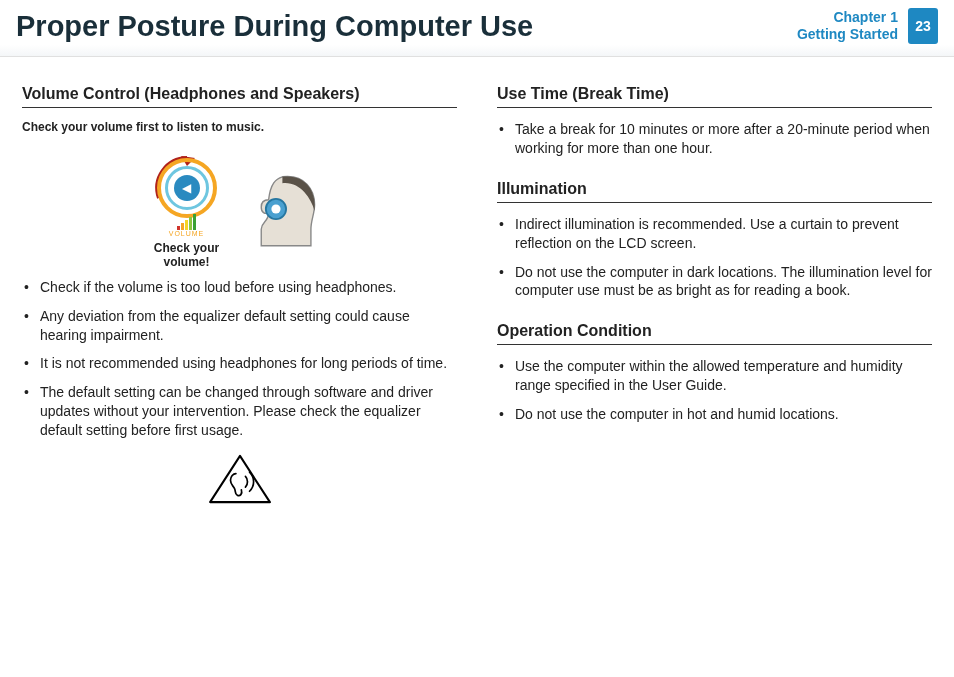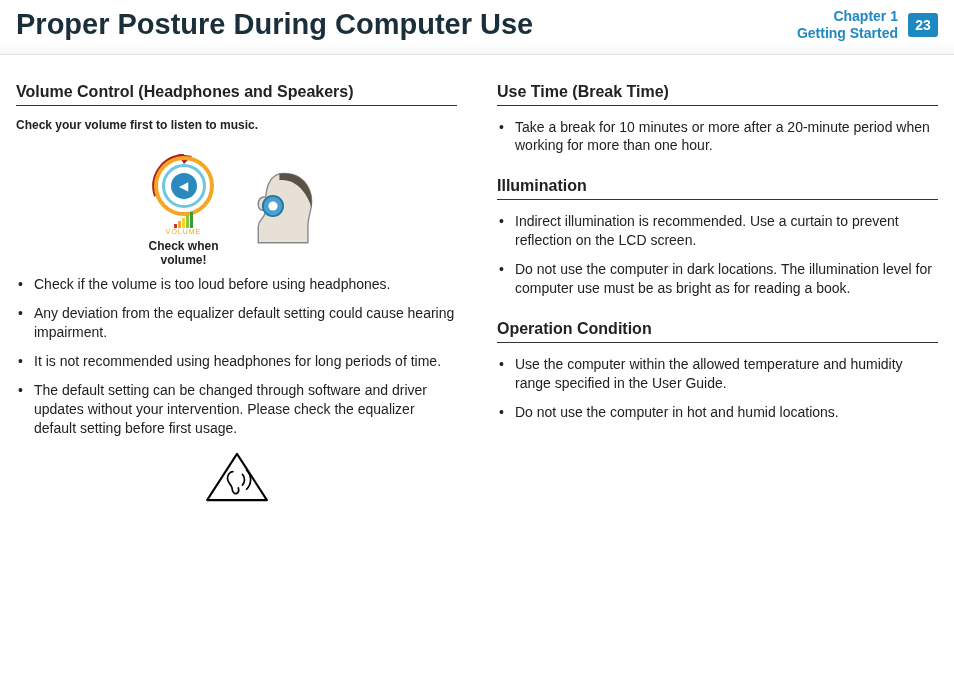--- a/index.html
+++ b/index.html
@@ -32,29 +32,29 @@
       color: #1e88c2;
       line-height: 1.2;
       margin-right: 10px;
     }
     .page-badge {
       background: #1e88c2;
       color: #fff;
       font-weight: 700;
       font-size: 14px;
       width: 30px;
-      height: 24px;
+      height: 36px;
       border-radius: 3px;
       display: flex;
       align-items: center;
       justify-content: center;
     }
     .content {
       display: flex;
-      padding: 24px 16px;
+      padding: 24px 22px;
       gap: 40px;
     }
     .column { flex: 1; }
     h2 {
       font-size: 16px;
       font-weight: 700;
       color: #222;
       border-bottom: 1px solid #333;
       padding-bottom: 4px;
       margin-bottom: 12px;
@@ -163,21 +163,21 @@
           <div class="vol-bars">
             <span class="vb1"></span>
               <span class="vb2"></span>
               <span class="vb3"></span>
               <span class="vb4"></span>
               <span class="vb5"></span>
           </div>
         </div>
         <div class="vol-label">VOLUME</div>
         <div class="figure-caption">
-          <span>Check when</span><br>
+          <span>Check your</span><br>
           <span>volume!</span>
         </div>
       </div>
 
       <svg class="head-svg" viewBox="0 0 100 100">
         <path d="M45 15 C70 12 80 30 80 45 C80 55 76 62 76 72 L76 90 L22 90 L22 72 C22 64 30 64 30 54 C26 56 22 54 22 48 C22 42 26 40 30 40 C32 22 38 17 45 15 Z" fill="#e6e0d6" stroke="#888" stroke-width="1.5"></path>
         <path d="M45 15 C70 12 80 30 80 45 L80 52 C76 38 64 20 45 22 Z" fill="#5a5248"></path>
         <circle cx="38" cy="50" r="11" fill="#4aa0d0" stroke="#2676a0" stroke-width="2"></circle>
         <circle cx="38" cy="50" r="5" fill="#fff"></circle>
       </svg>

